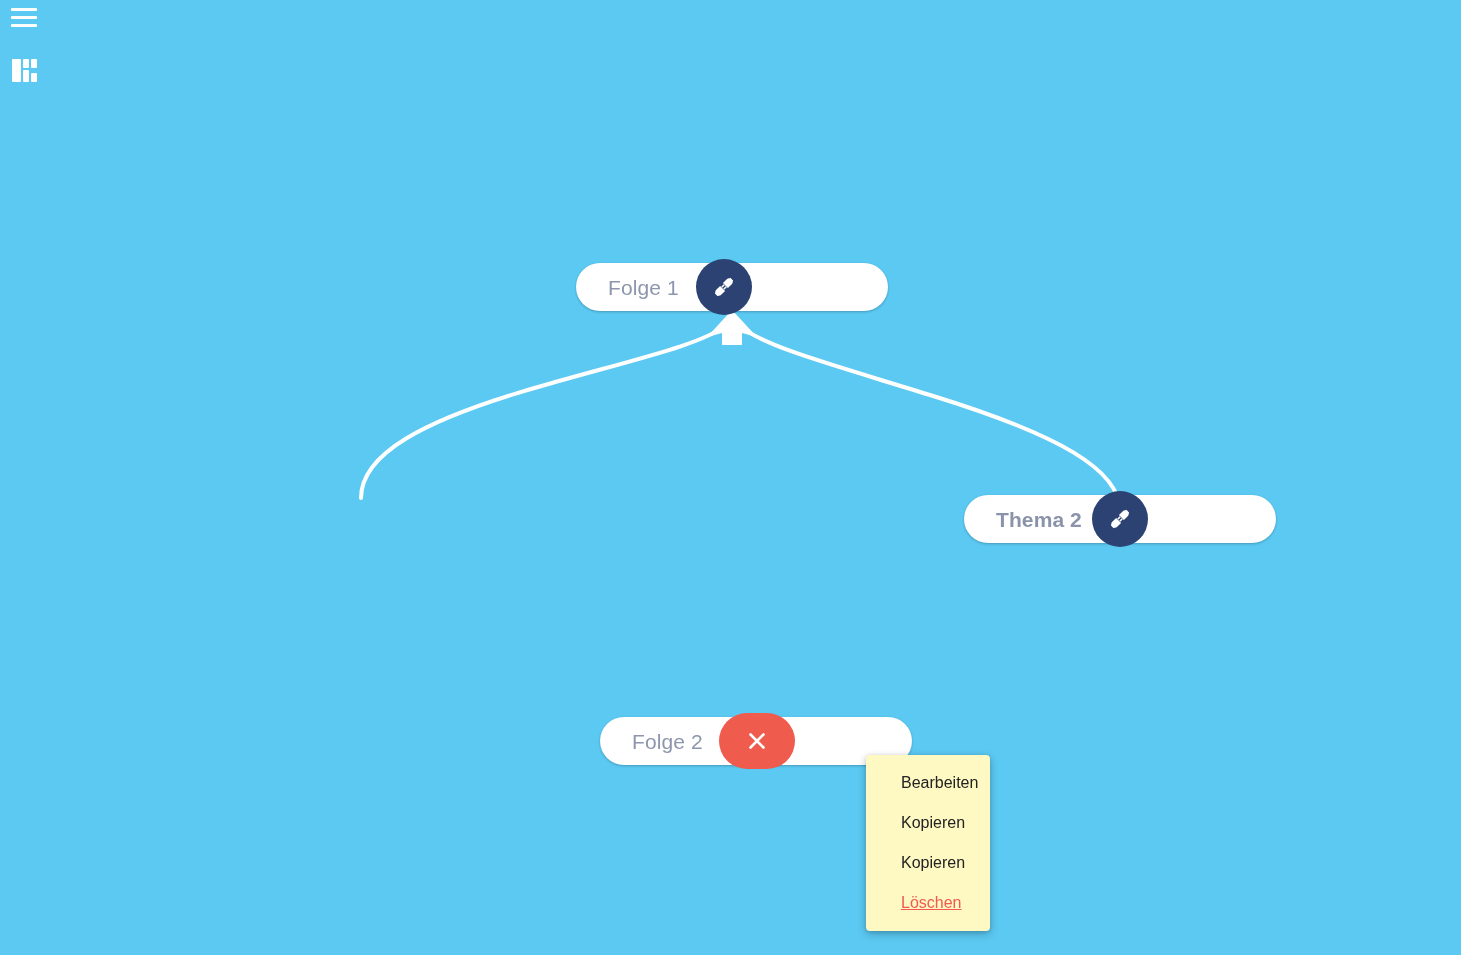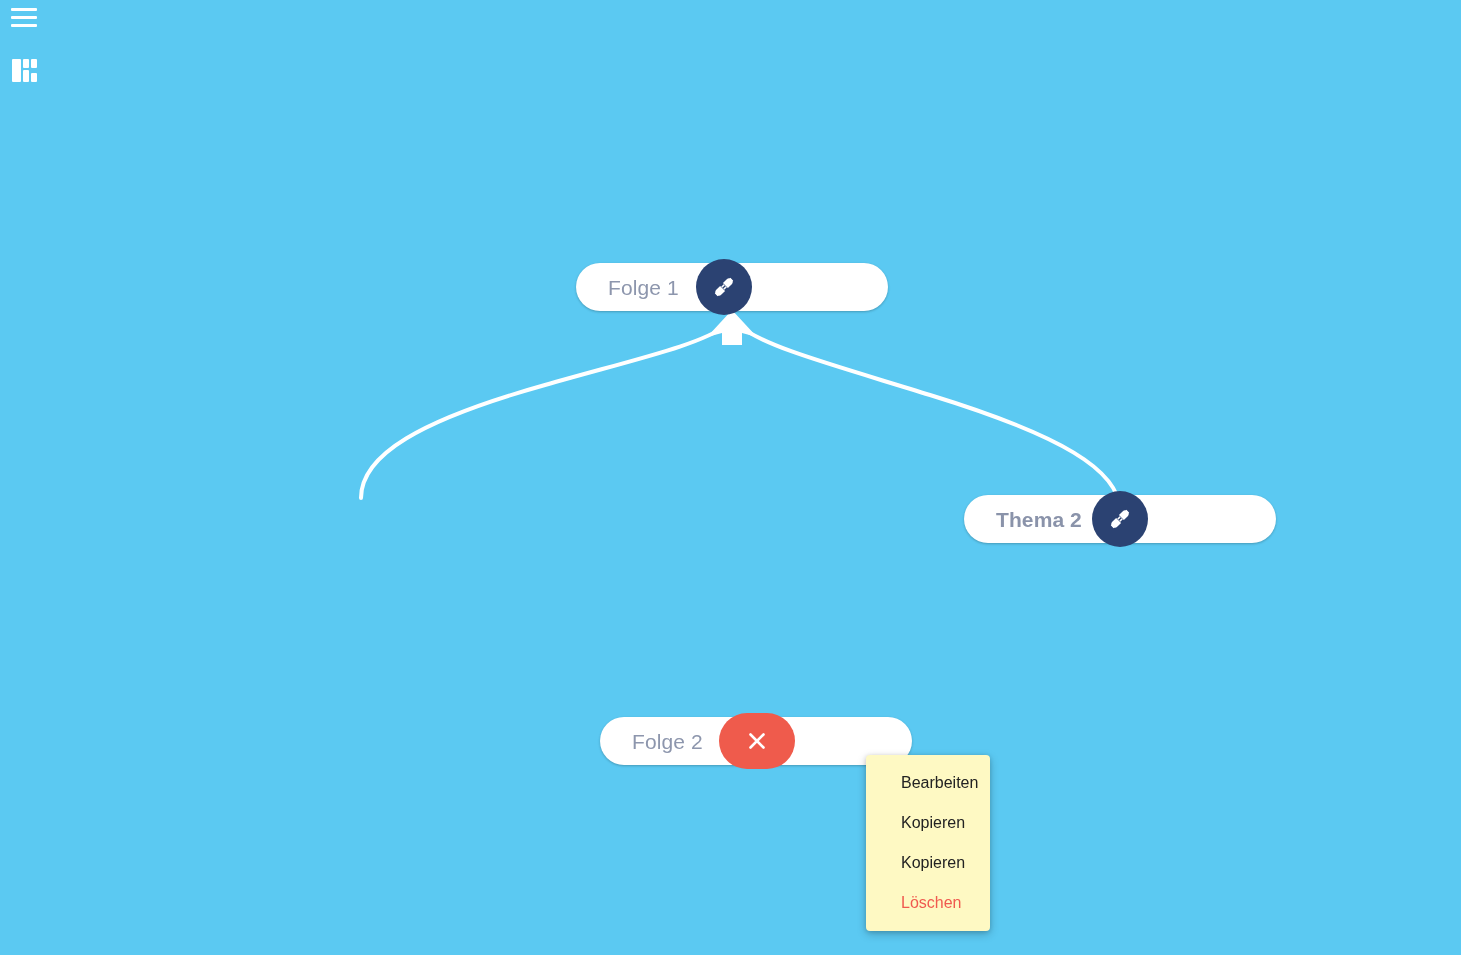--- a/index.html
+++ b/index.html
@@ -138,21 +138,21 @@
   }
   .menu-item {
     display: block;
     padding: 9px 0 9px 22px;
     font-size: 16px;
     line-height: 22px;
     color: #222222;
     white-space: nowrap;
     cursor: pointer;
   }
-  .menu-item.danger { color: #f05a4f; }
+  .menu-item.danger { color: #f05a4f; text-decoration: underline; }
 </style>
 </head>
 <body>
 
 <div id="app">
 
   <div class="toolbar">
     <div class="icon-btn hamburger-icon">
       <i></i>
       <i></i>

